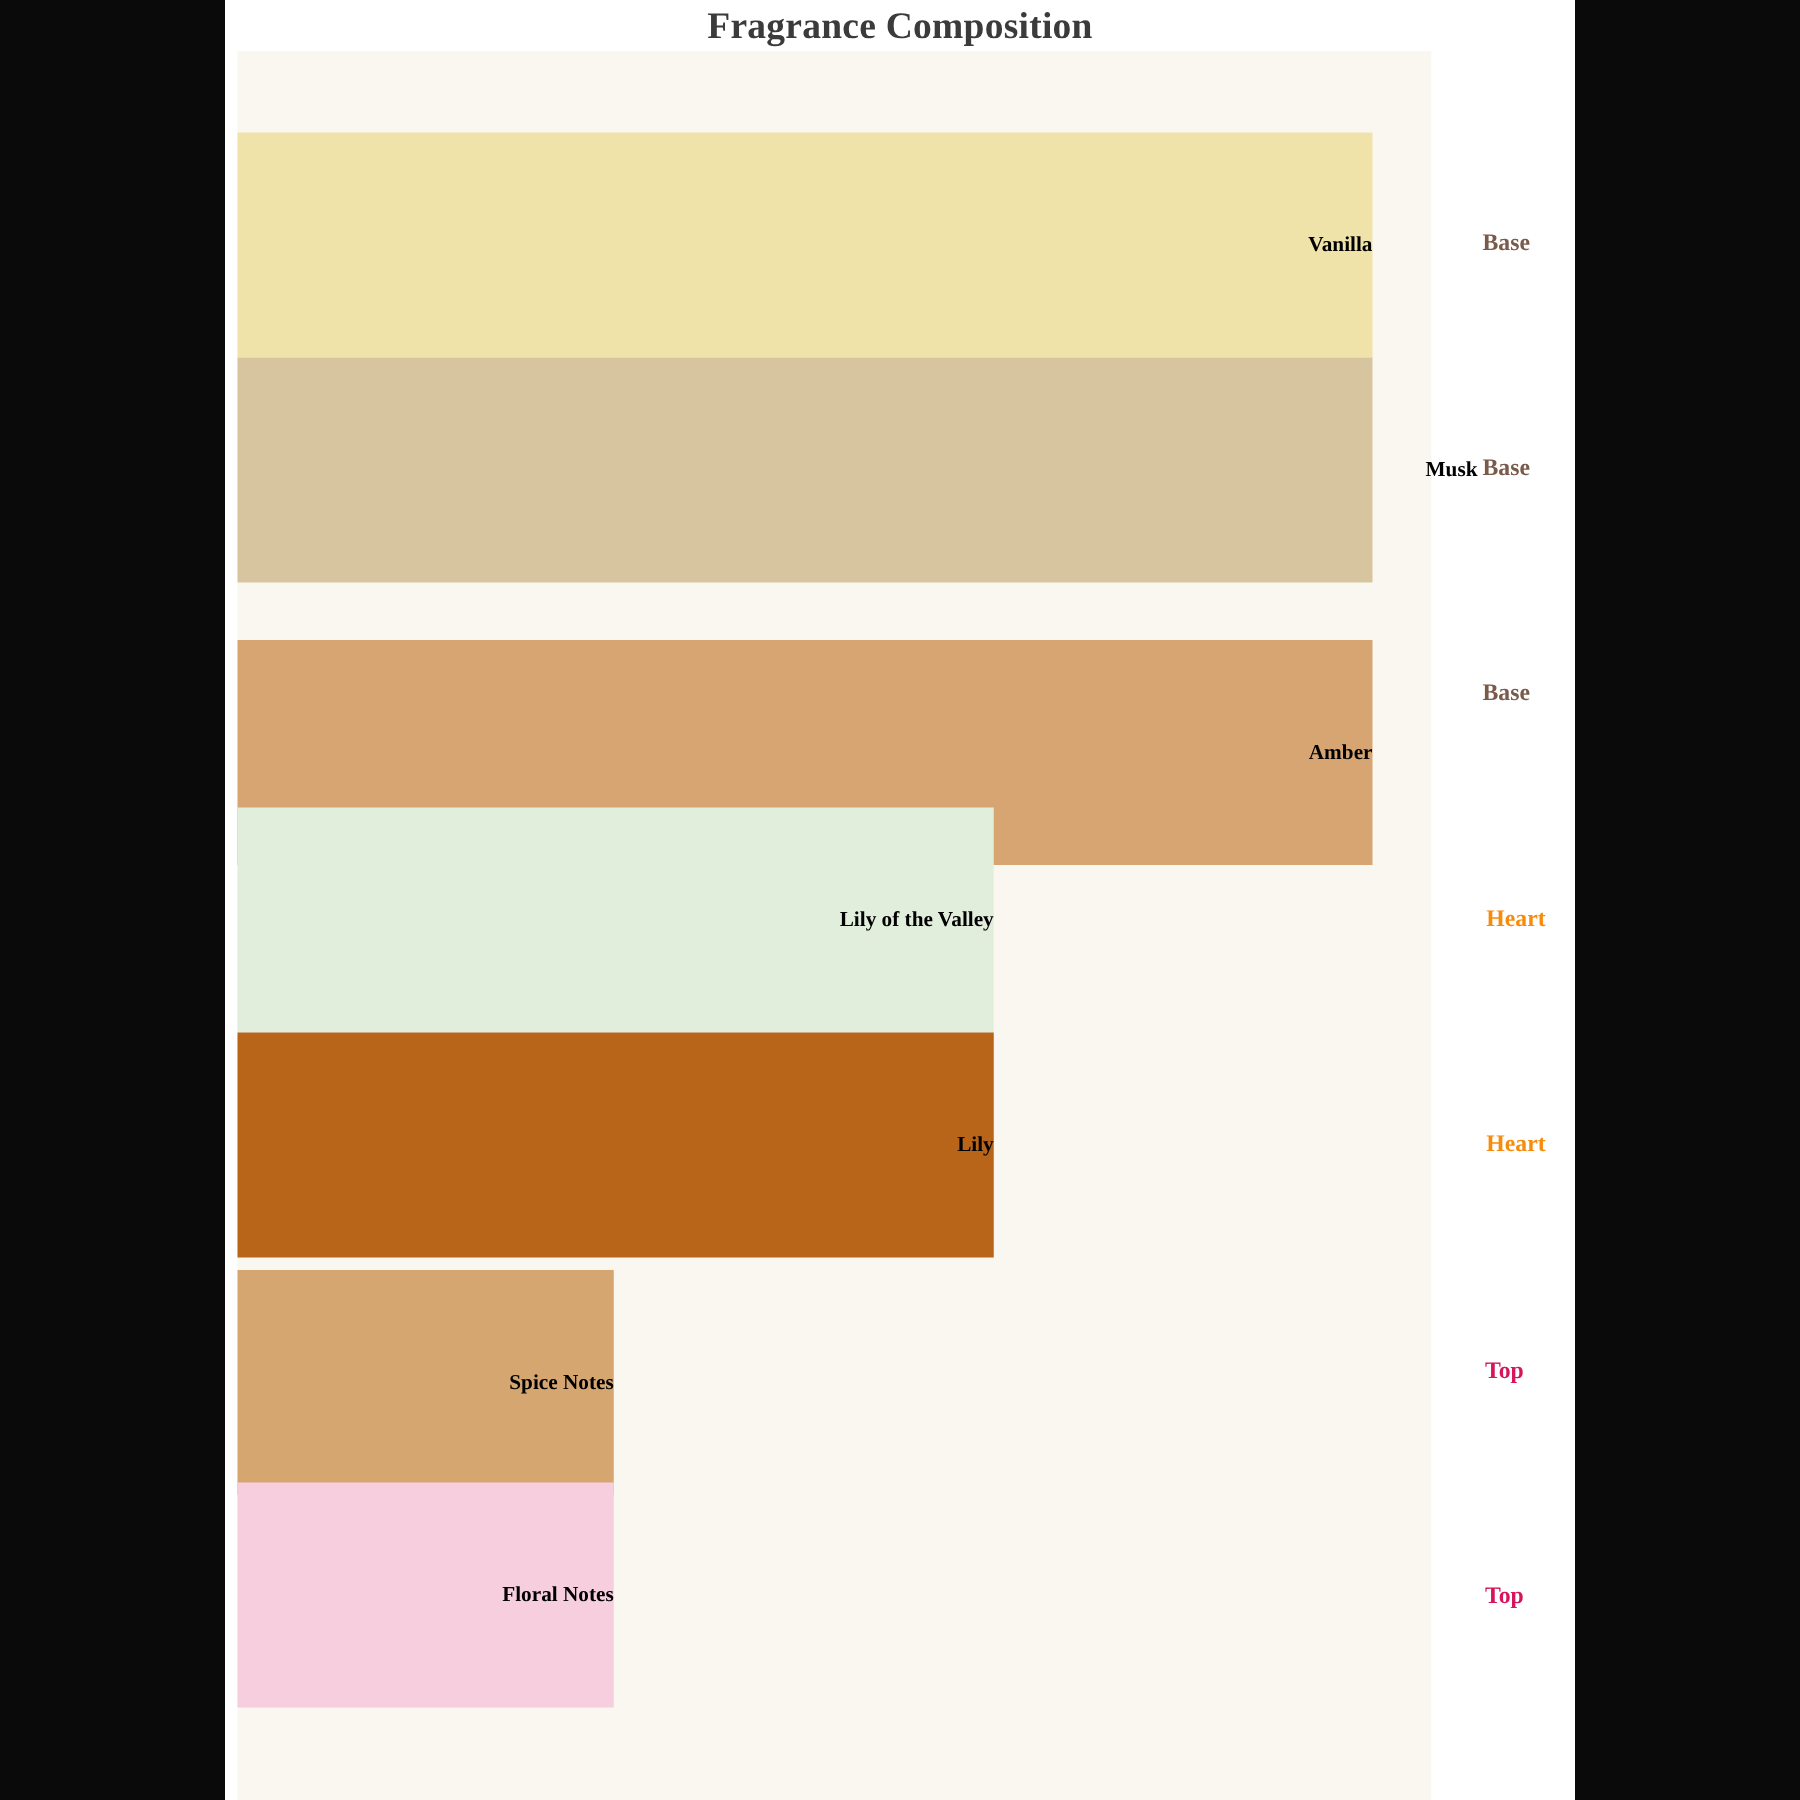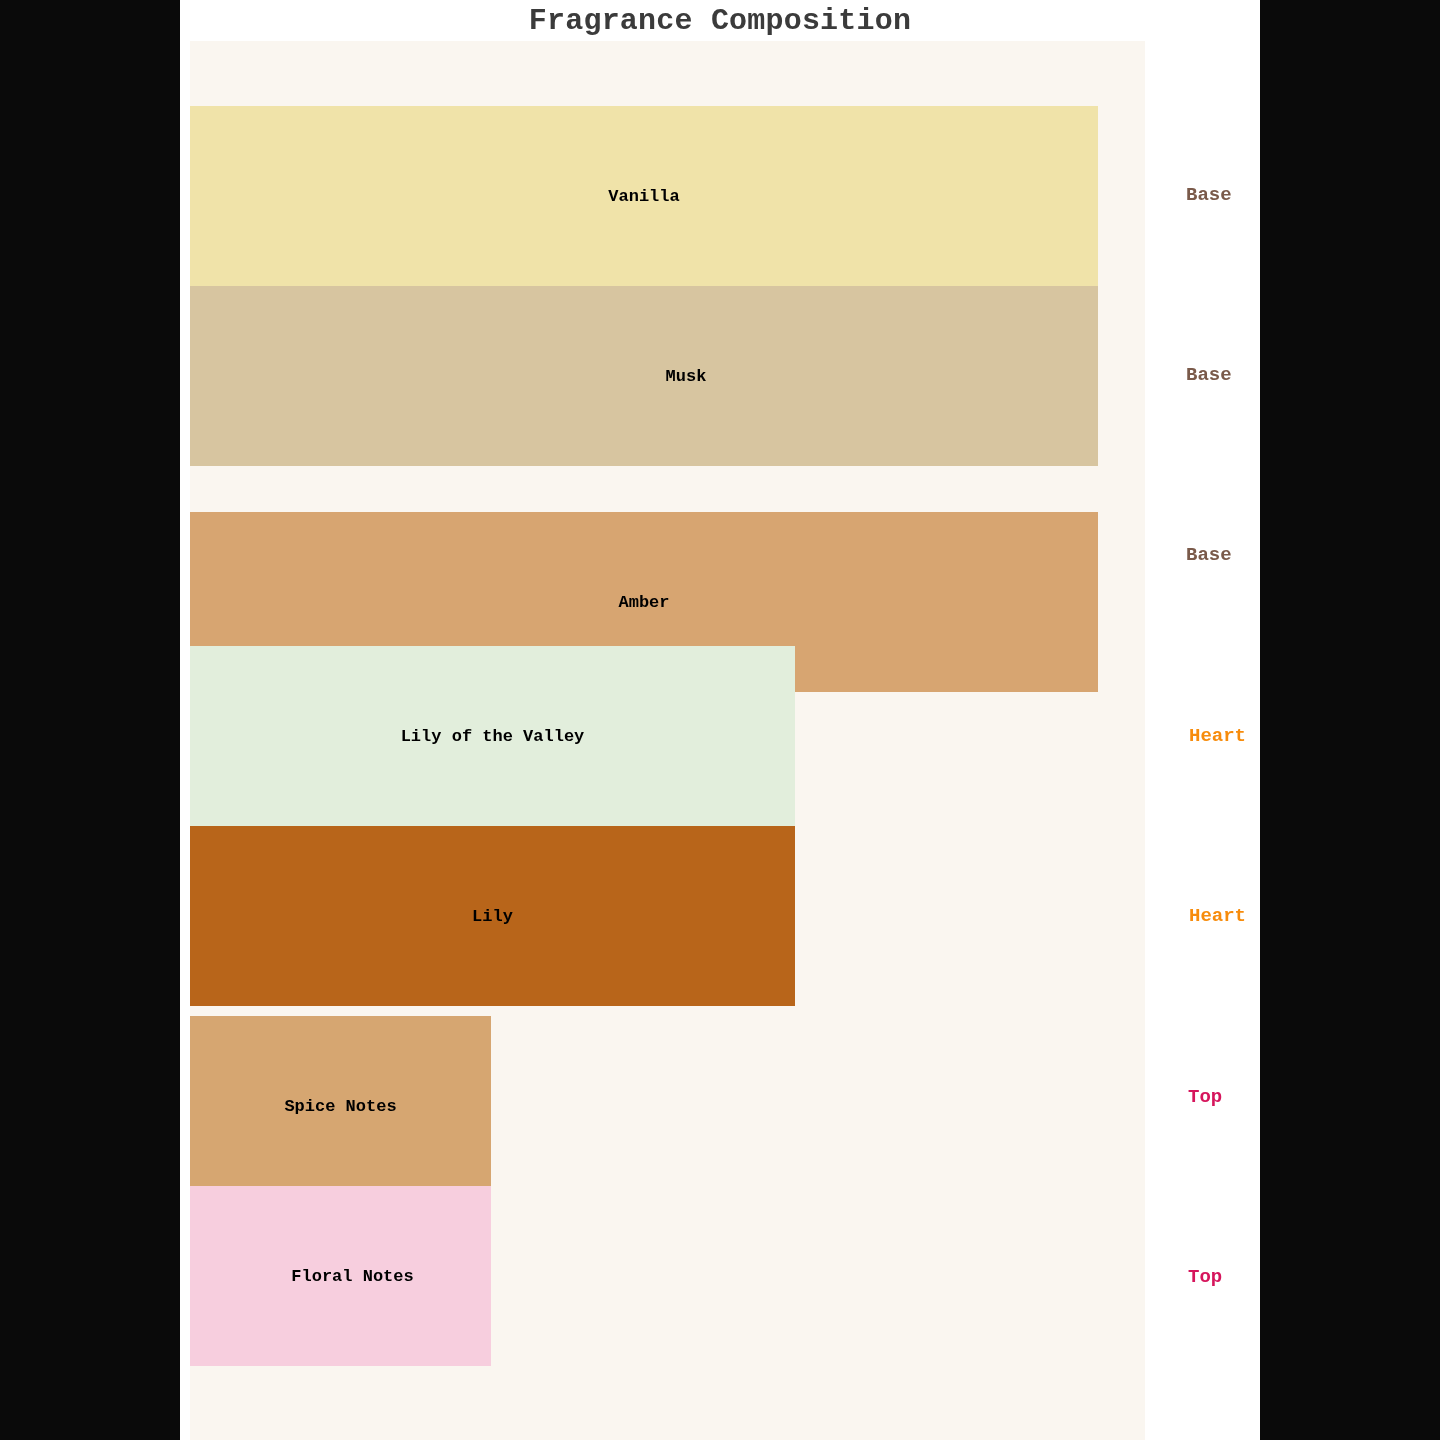--- a/index.html
+++ b/index.html
@@ -6,21 +6,21 @@
     margin: 0;
     padding: 0;
     background: #0a0a0a;
   }
   #page {
     position: relative;
     width: 1440px;
     height: 1440px;
     background: #0a0a0a;
     overflow: hidden;
-    font-family: Liberation Mono, monospace;
+    font-family: Liberation Serif, serif;
   }
   
   #figure {
     position: absolute;
     left: 180px;
     top: 0px;
     width: 1080px;
     height: 1440px;
     background: #ffffff;
   }
@@ -58,21 +58,21 @@
     left: 10px;
   }
   .bar-label {
     position: absolute;
     top: 50%;
     transform: translateY(-50%);
     font-size: 17px;
     font-weight: bold;
     color: #000000;
     white-space: nowrap;
-    text-align: center;
+    text-align: right;
   }
   
   .stage-label {
     position: absolute;
     font-size: 19px;
     font-weight: bold;
     white-space: nowrap;
     text-align: left;
   }
 </style>
@@ -106,21 +106,21 @@
 
       <div class="bar" style="top:826px;height:180px;width:605px;background:#b8651a;">
         <span class="bar-label" style="left:0;width:605px;">Lily</span>
       </div>
 
       <div class="bar" style="top:1006px;height:180px;width:301px;background:#d6a671;margin-top:10px;">
         <span class="bar-label" style="left:0;width:301px;">Spice Notes</span>
       </div>
 
       <div class="bar" style="top:1186px;height:180px;width:301px;background:#f7cede;">
-        <span class="bar-label" style="left:0;width:301px;padding-left:12px;">Floral Notes</span>
+        <span class="bar-label" style="left:0;width:301px;">Floral Notes</span>
       </div>
     </div>
 
     <div class="stage-label" style="left:1006px;top:184px;color:#7a5a4a;">Base</div>
     <div class="stage-label" style="left:1006px;top:364px;color:#7a5a4a;">Base</div>
     <div class="stage-label" style="left:1006px;top:544px;color:#7a5a4a;">Base</div>
     <div class="stage-label" style="left:1009px;top:725px;color:#f78c0c;">Heart</div>
     <div class="stage-label" style="left:1009px;top:905px;color:#f78c0c;">Heart</div>
     <div class="stage-label" style="left:1008px;top:1086px;color:#d6155c;">Top</div>
     <div class="stage-label" style="left:1008px;top:1266px;color:#d6155c;">Top</div>

